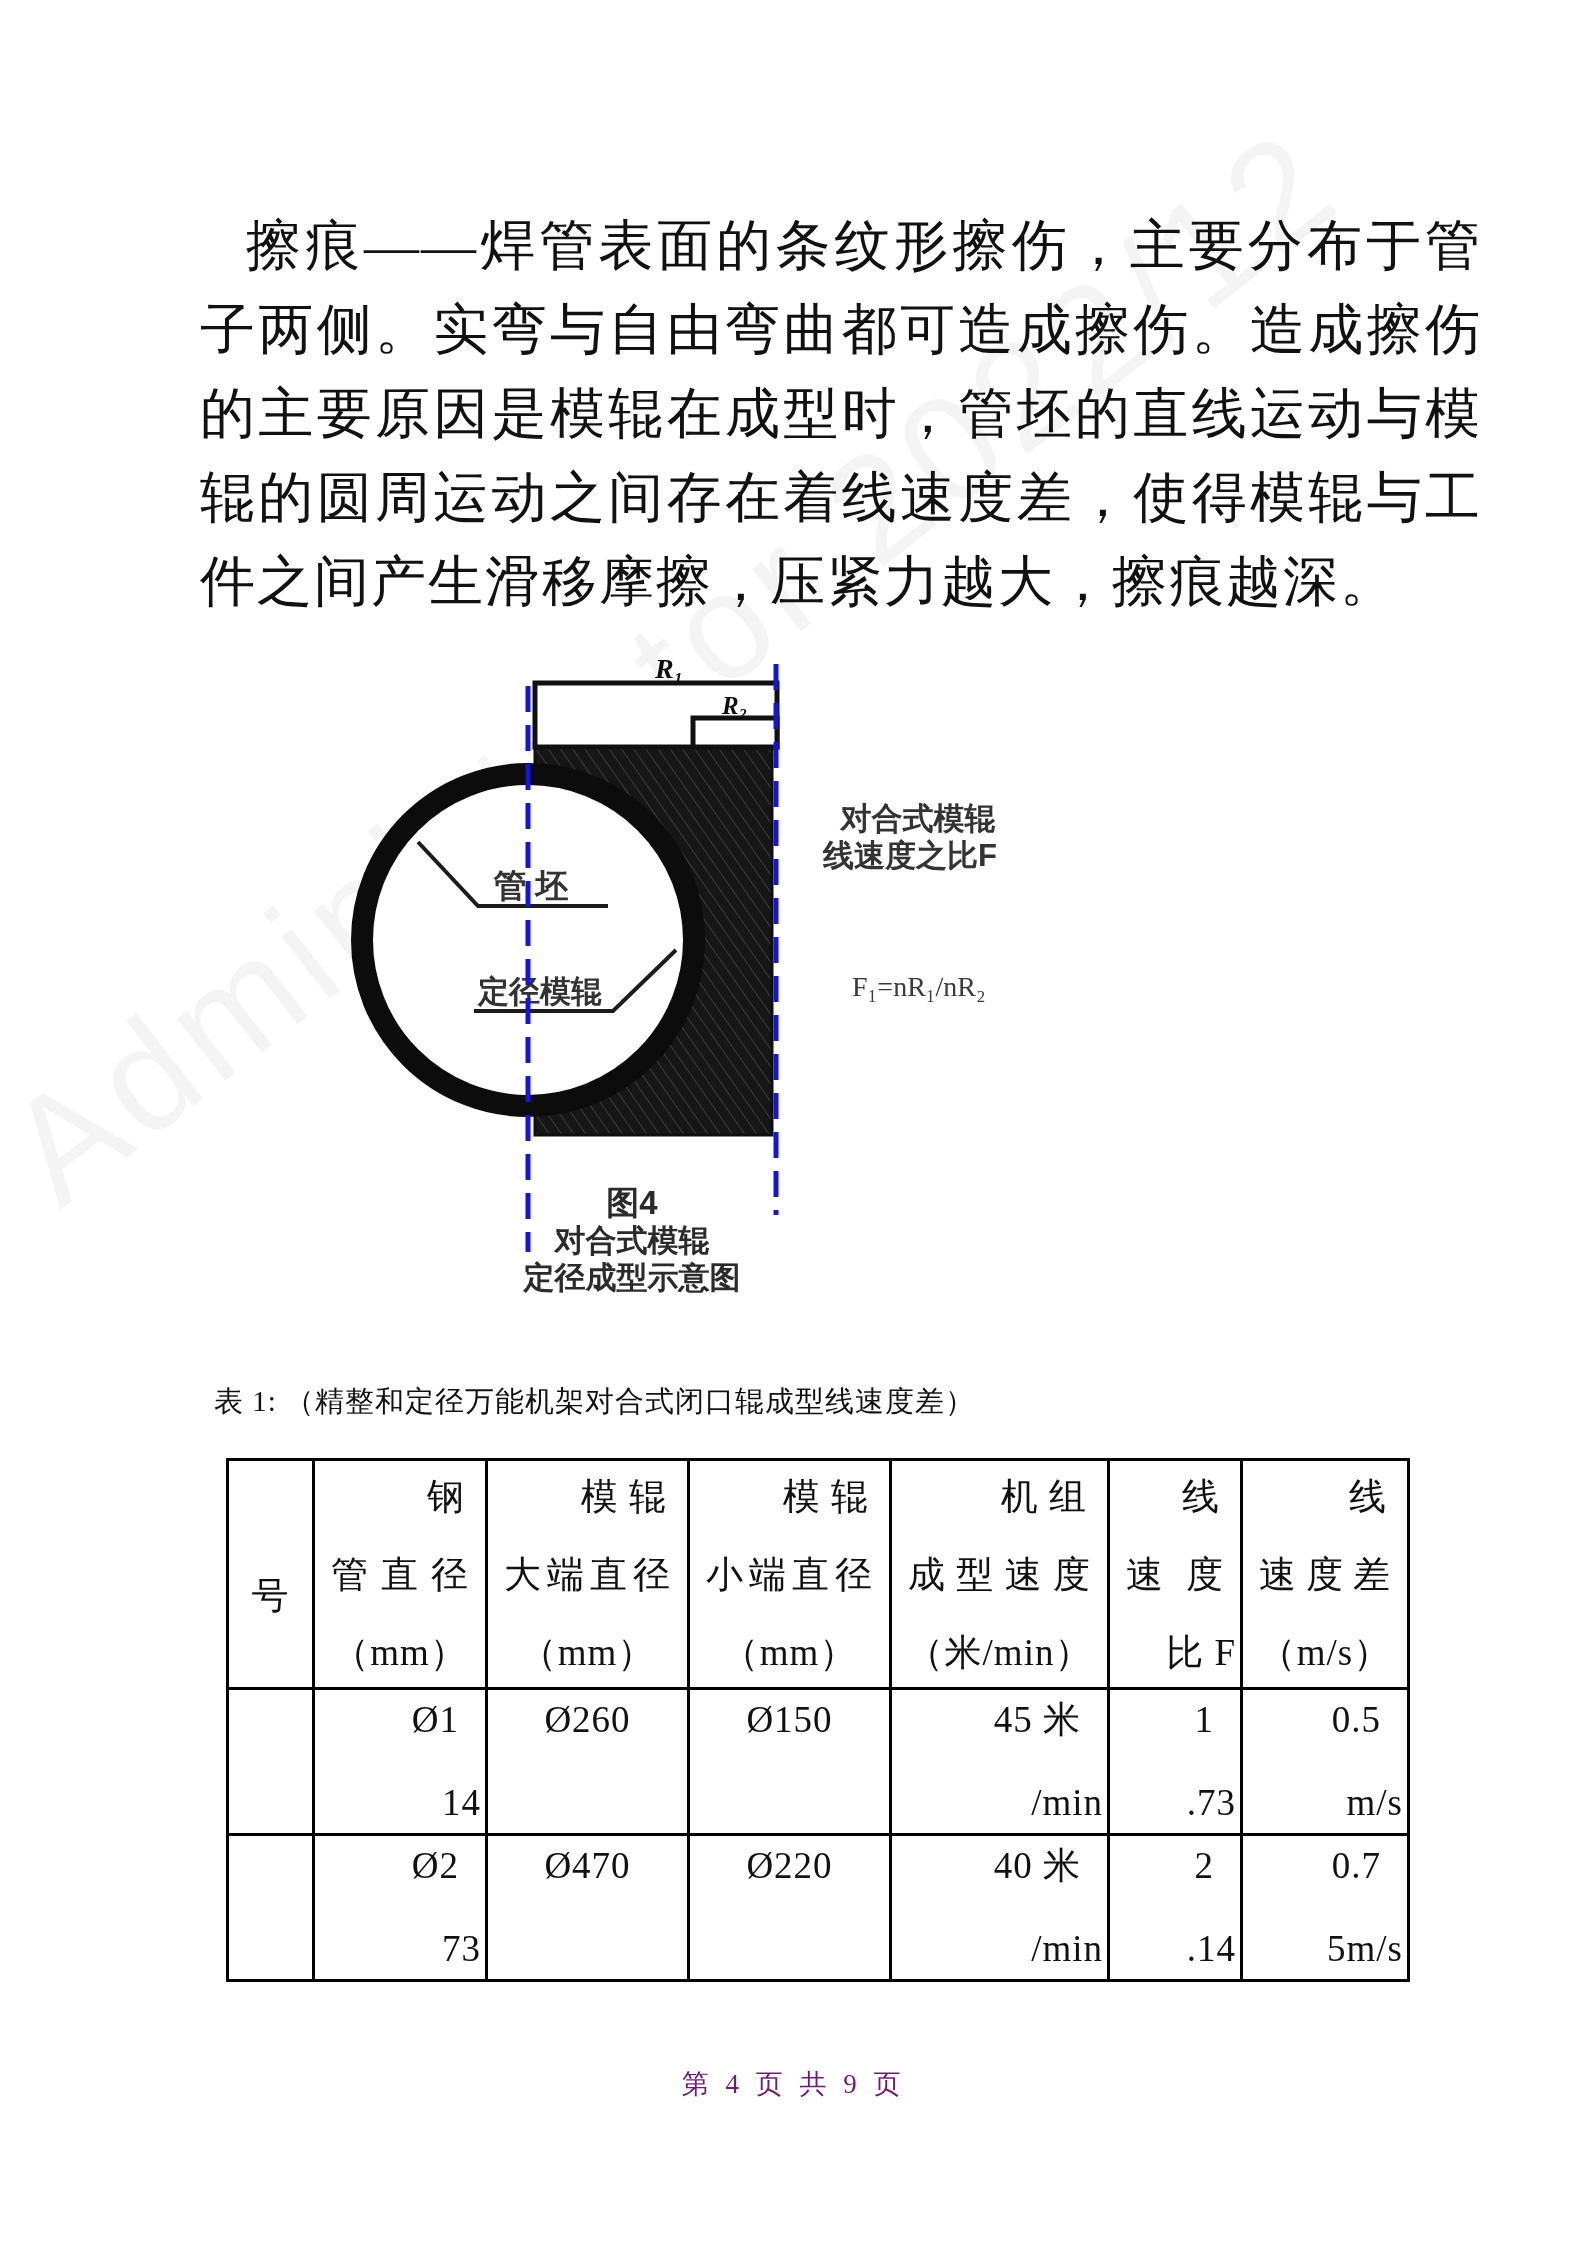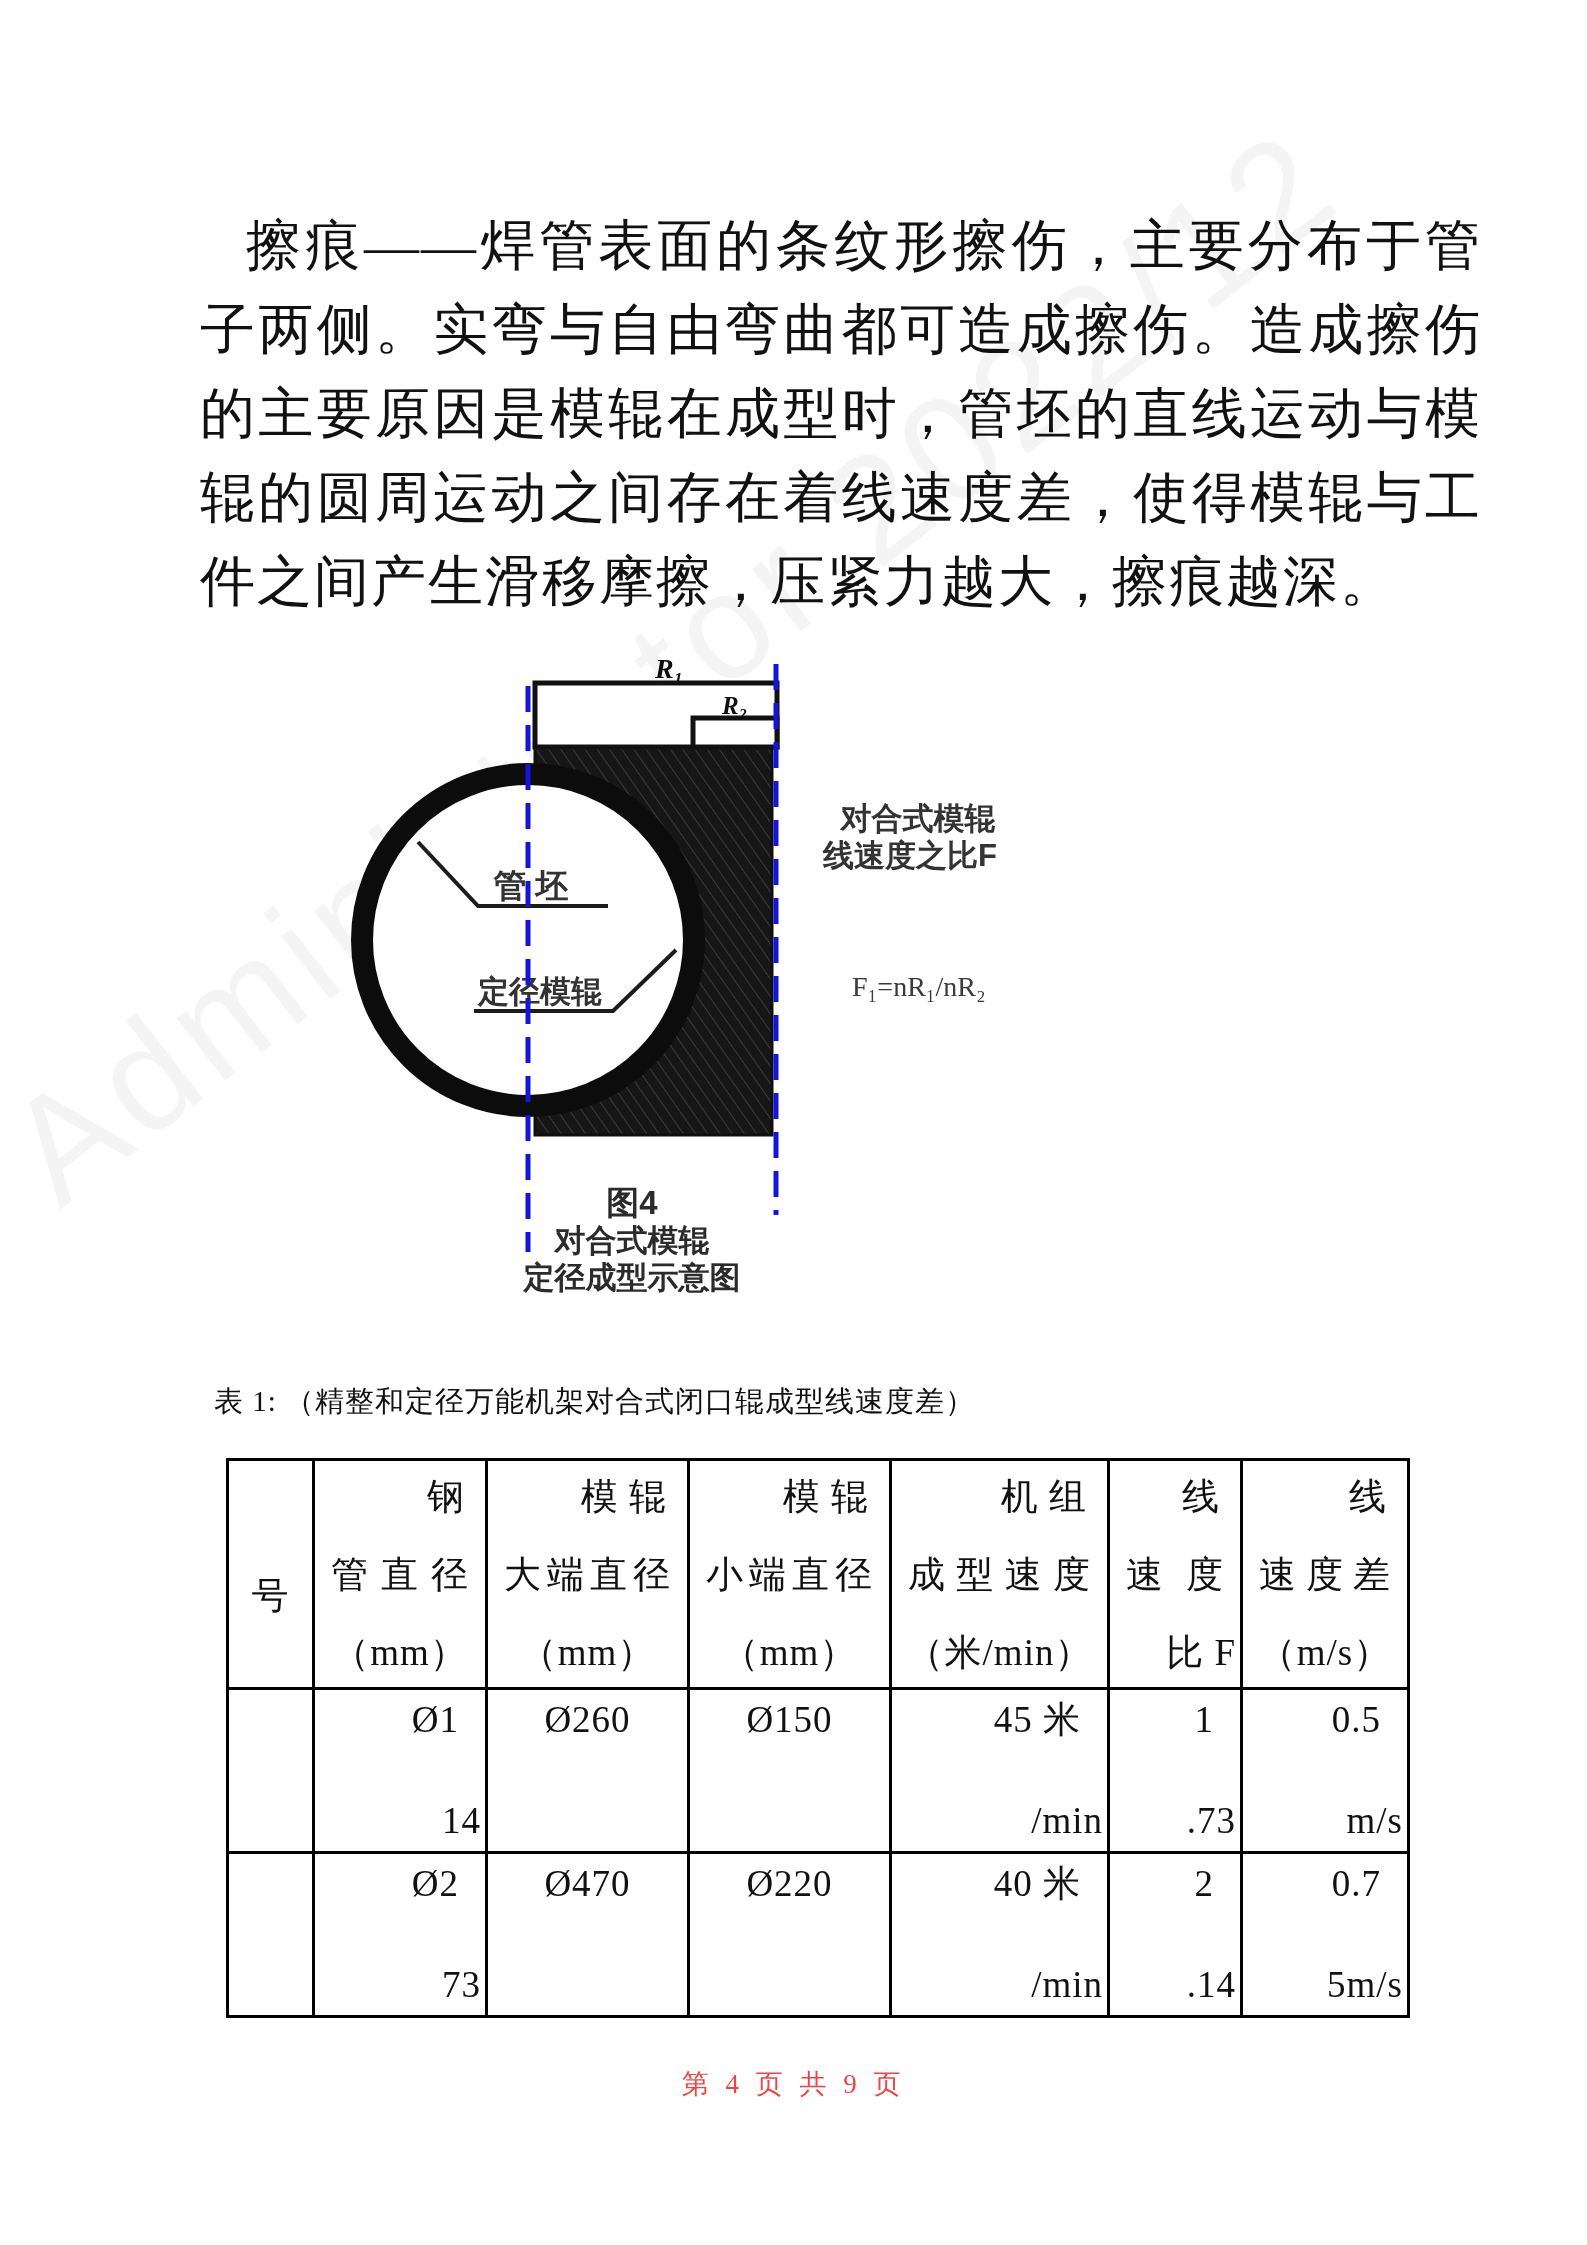--- a/index.html
+++ b/index.html
@@ -28,34 +28,34 @@
   }
   table.data {
     position:absolute; left:226px; top:1458px; width:1181px;
     border-collapse:collapse; table-layout:fixed;
   }
   table.data th, table.data td {
     border:3px solid #000; padding:0; font-weight:normal; vertical-align:top;
   }
   .cw { display:flex; flex-direction:column; justify-content:space-between; box-sizing:border-box; width:100%; }
   .cw.hd  { height:226px; padding:14px 4px 12px; }
-  .cw.dr  { height:161px; padding:8px 4px 8px; }
+  .cw.dr  { height:143px; padding:8px 4px 8px; }
   .cw.ctr { justify-content:flex-start; align-items:center; }
   .cw.lowc{ justify-content:center; padding-top:56px; align-items:center; }
   .hl, .cl { font-size:37px; line-height:1.2; letter-spacing:1px; }
   .hl.r  { text-align:right; padding-right:16px; }
   .hl.j  { text-align:justify; text-align-last:justify; padding:0 12px; }
   .hl.c  { text-align:center; }
   .hl.lft{ text-align:right; padding-left:14px; }
   .cl.t  { text-align:right; padding-right:22px; }
   .cl.b  { text-align:right; padding-left:10px; }
 
   .footer {
     position:absolute; top:2066px; left:0; width:100%;
-    text-align:center; font-size:27px; letter-spacing:5px; color:#ef4444;
+    text-align:center; font-size:27px; letter-spacing:5px; color:#701a75;
   }
 </style>
 </head>
 <body>
 
 <div class="page">
 
   <p class="para" id="p1">擦痕——焊管表面的条纹形擦伤，主要分布于管子两侧。实弯与自由弯曲都可造成擦伤。造成擦伤的主要原因是模辊在成型时，管坯的直线运动与模辊的圆周运动之间存在着线速度差，使得模辊与工件之间产生滑移摩擦，压紧力越大，擦痕越深。</p>
 
   <svg class="figure" viewBox="0 0 1587 2245" xmlns="http://www.w3.org/2000/svg">

